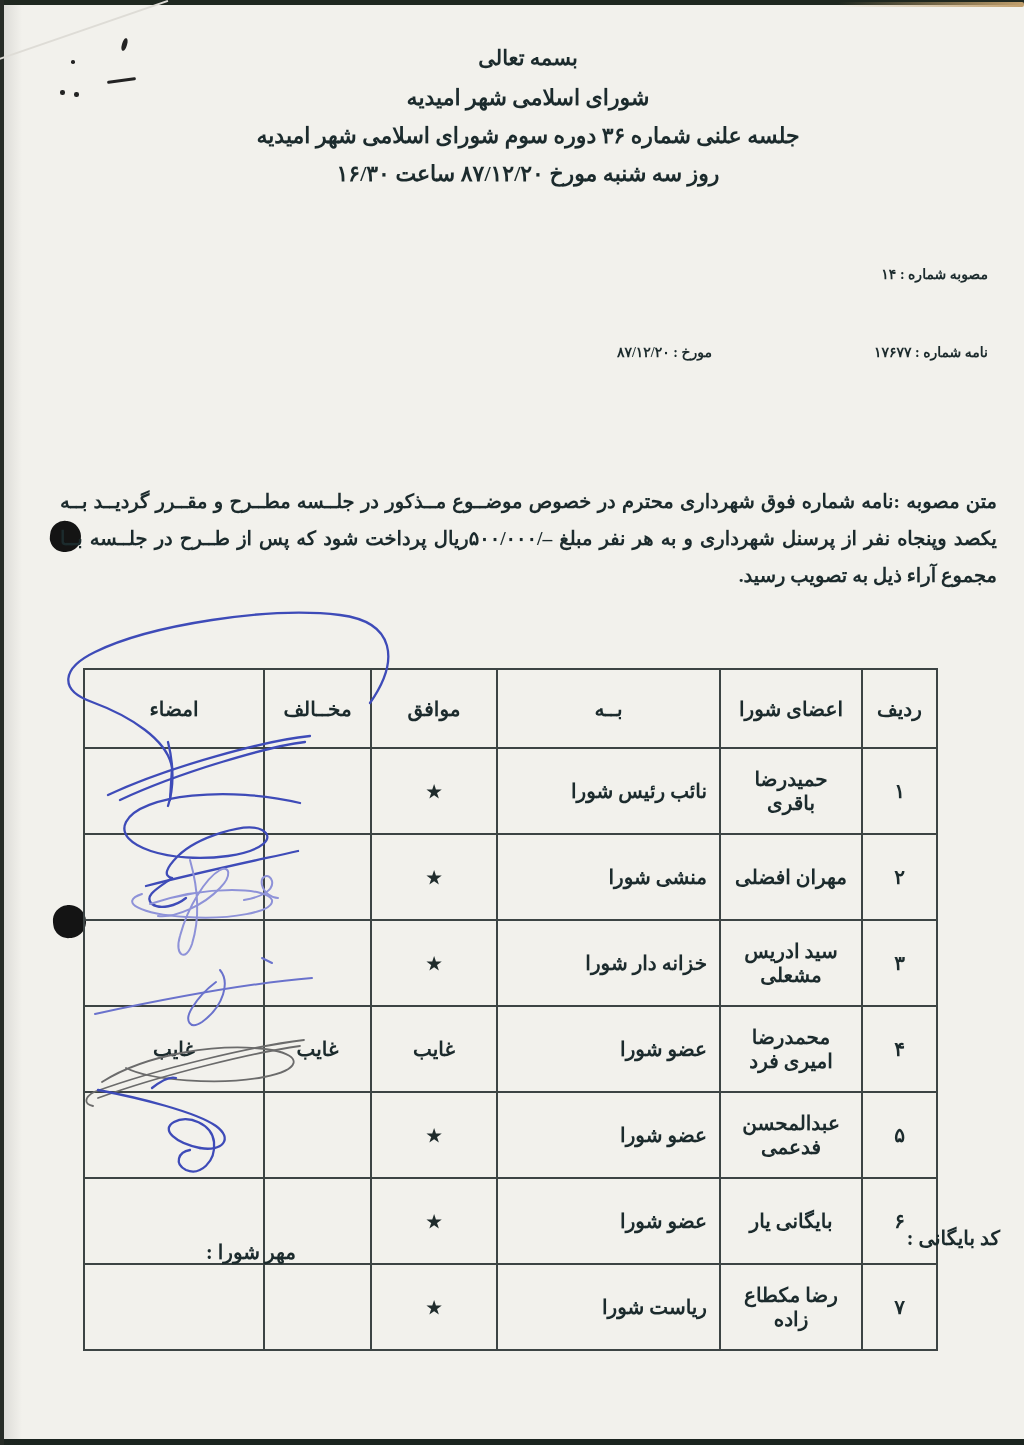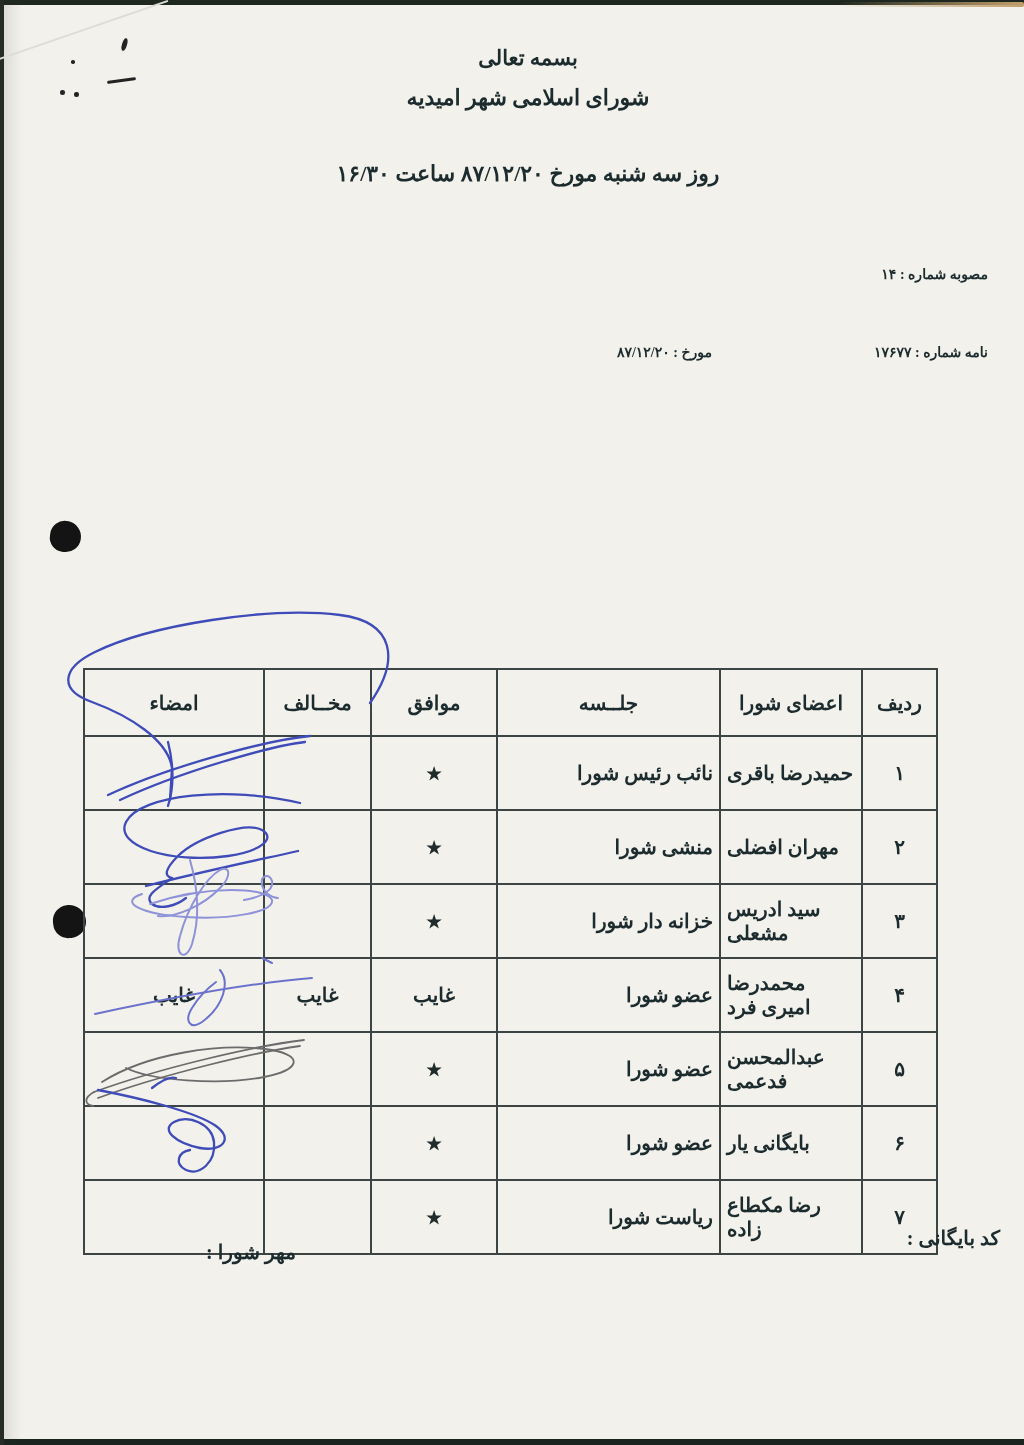--- a/index.html
+++ b/index.html
@@ -55,26 +55,26 @@
 
   
   table.votes{
     position:absolute;top:668px;right:86px;
     width:853px;border-collapse:collapse;table-layout:fixed;
     direction:rtl;
   }
   table.votes th,table.votes td{
     border:2px solid #3d4444;
     font-size:20px;color:#1c2b2d;
-    padding:6px;overflow:visible;
+    padding:12px;overflow:visible;
   }
   table.votes th{height:53px;text-align:center;}
   table.votes td{height:60px;}
   td.c-no{text-align:center;font-size:21px;}
-  td.c-name{text-align:left;padding-right:13px;}
+  td.c-name{text-align:center;padding-right:13px;}
   td.c-pos{text-align:right;padding-right:15px;}
   td.vote{text-align:center;}
   td.vote.star{font-size:27px;color:#202c2c;}
   td.c-sign{text-align:center;}
 
   .footerlbl{position:absolute;white-space:nowrap;font-size:20px;}
   .footerlbl.archive{top:1226px;right:24px;}
   .footerlbl.seal{top:1240px;right:728px;}
 
   svg.sigs{position:absolute;left:0;top:0;pointer-events:none;}
@@ -93,41 +93,43 @@
   <div class="punch p1"></div>
   <div class="punch p2"></div>
   <div class="speck s1"></div>
   <div class="speck s2"></div>
   <div class="speck s3"></div>
   <div class="speck s4"></div>
   <div class="speck s5"></div>
 
   <div class="hdr l1">بسمه تعالی</div>
   <div class="hdr l2">شورای اسلامی شهر امیدیه</div>
+  <div class="hdr l3">جلسه علنی شماره  ۳۶ دوره سوم شورای اسلامی شهر امیدیه</div>
   <div class="hdr l4">روز سه شنبه مورخ ۸۷/۱۲/۲۰ ساعت ۱۶/۳۰</div>
 
   <div class="fld approval">مصوبه شماره : ۱۴</div>
   <div class="fld letterno">نامه شماره : ۱۷۶۷۷</div>
   <div class="fld letterdate">مورخ : ۸۷/۱۲/۲۰</div>
 
+  <div class="bodytext">متن مصوبه :نامه شماره فوق شهرداری محترم در خصوص موضــوع مــذکور در جلــسه مطــرح و مقــرر گردیــد بــه یکصد وپنجاه نفر از پرسنل شهرداری و به هر نفر مبلغ –/۵۰۰/۰۰۰ریال پرداخت شود که پس از طــرح در جلــسه بــا مجموع آراء ذیل به تصویب رسید.</div>
 
   <table class="votes">
     <colgroup>
       <col style="width:75px">
         <col style="width:142px">
         <col style="width:223px">
       <col style="width:126px">
         <col style="width:107px">
         <col style="width:180px">
     </colgroup>
     <thead>
       <tr>
         <th>ردیف</th>
         <th>اعضای شورا</th>
-        <th>جلــسه</th>
+        <th>بــه</th>
         <th>موافق</th>
         <th>مخــالف</th>
         <th>امضاء</th>
       </tr>
     </thead>
     <tbody>
       <tr>
         <td class="c-no">۱</td>
         <td class="c-name">حمیدرضا باقری</td>
         <td class="c-pos">نائب رئیس شورا</td>

